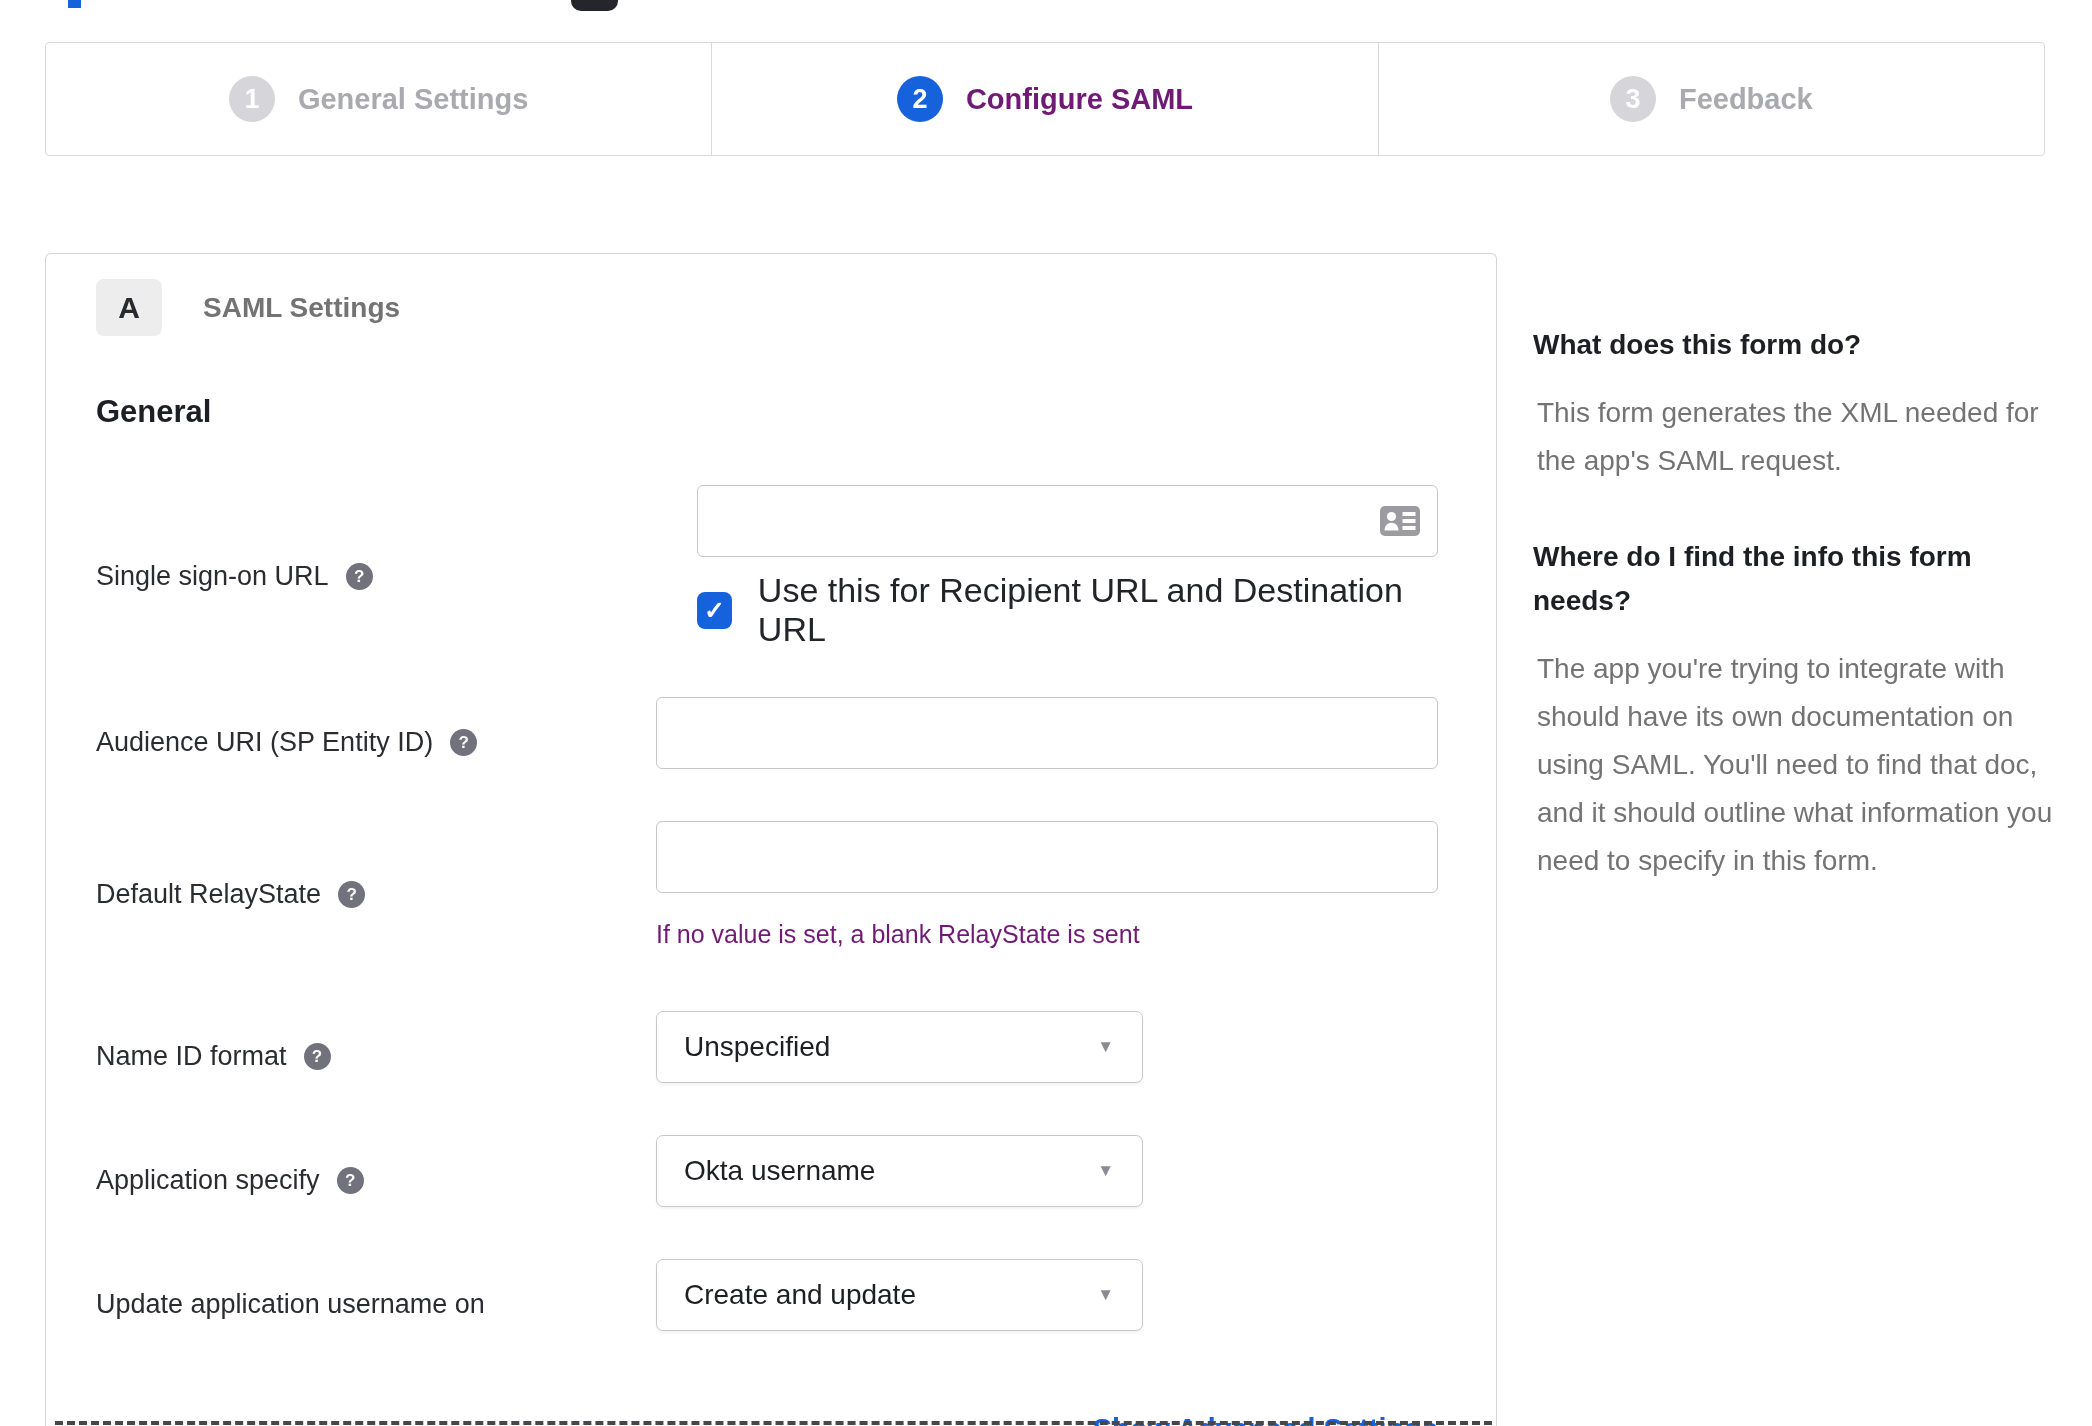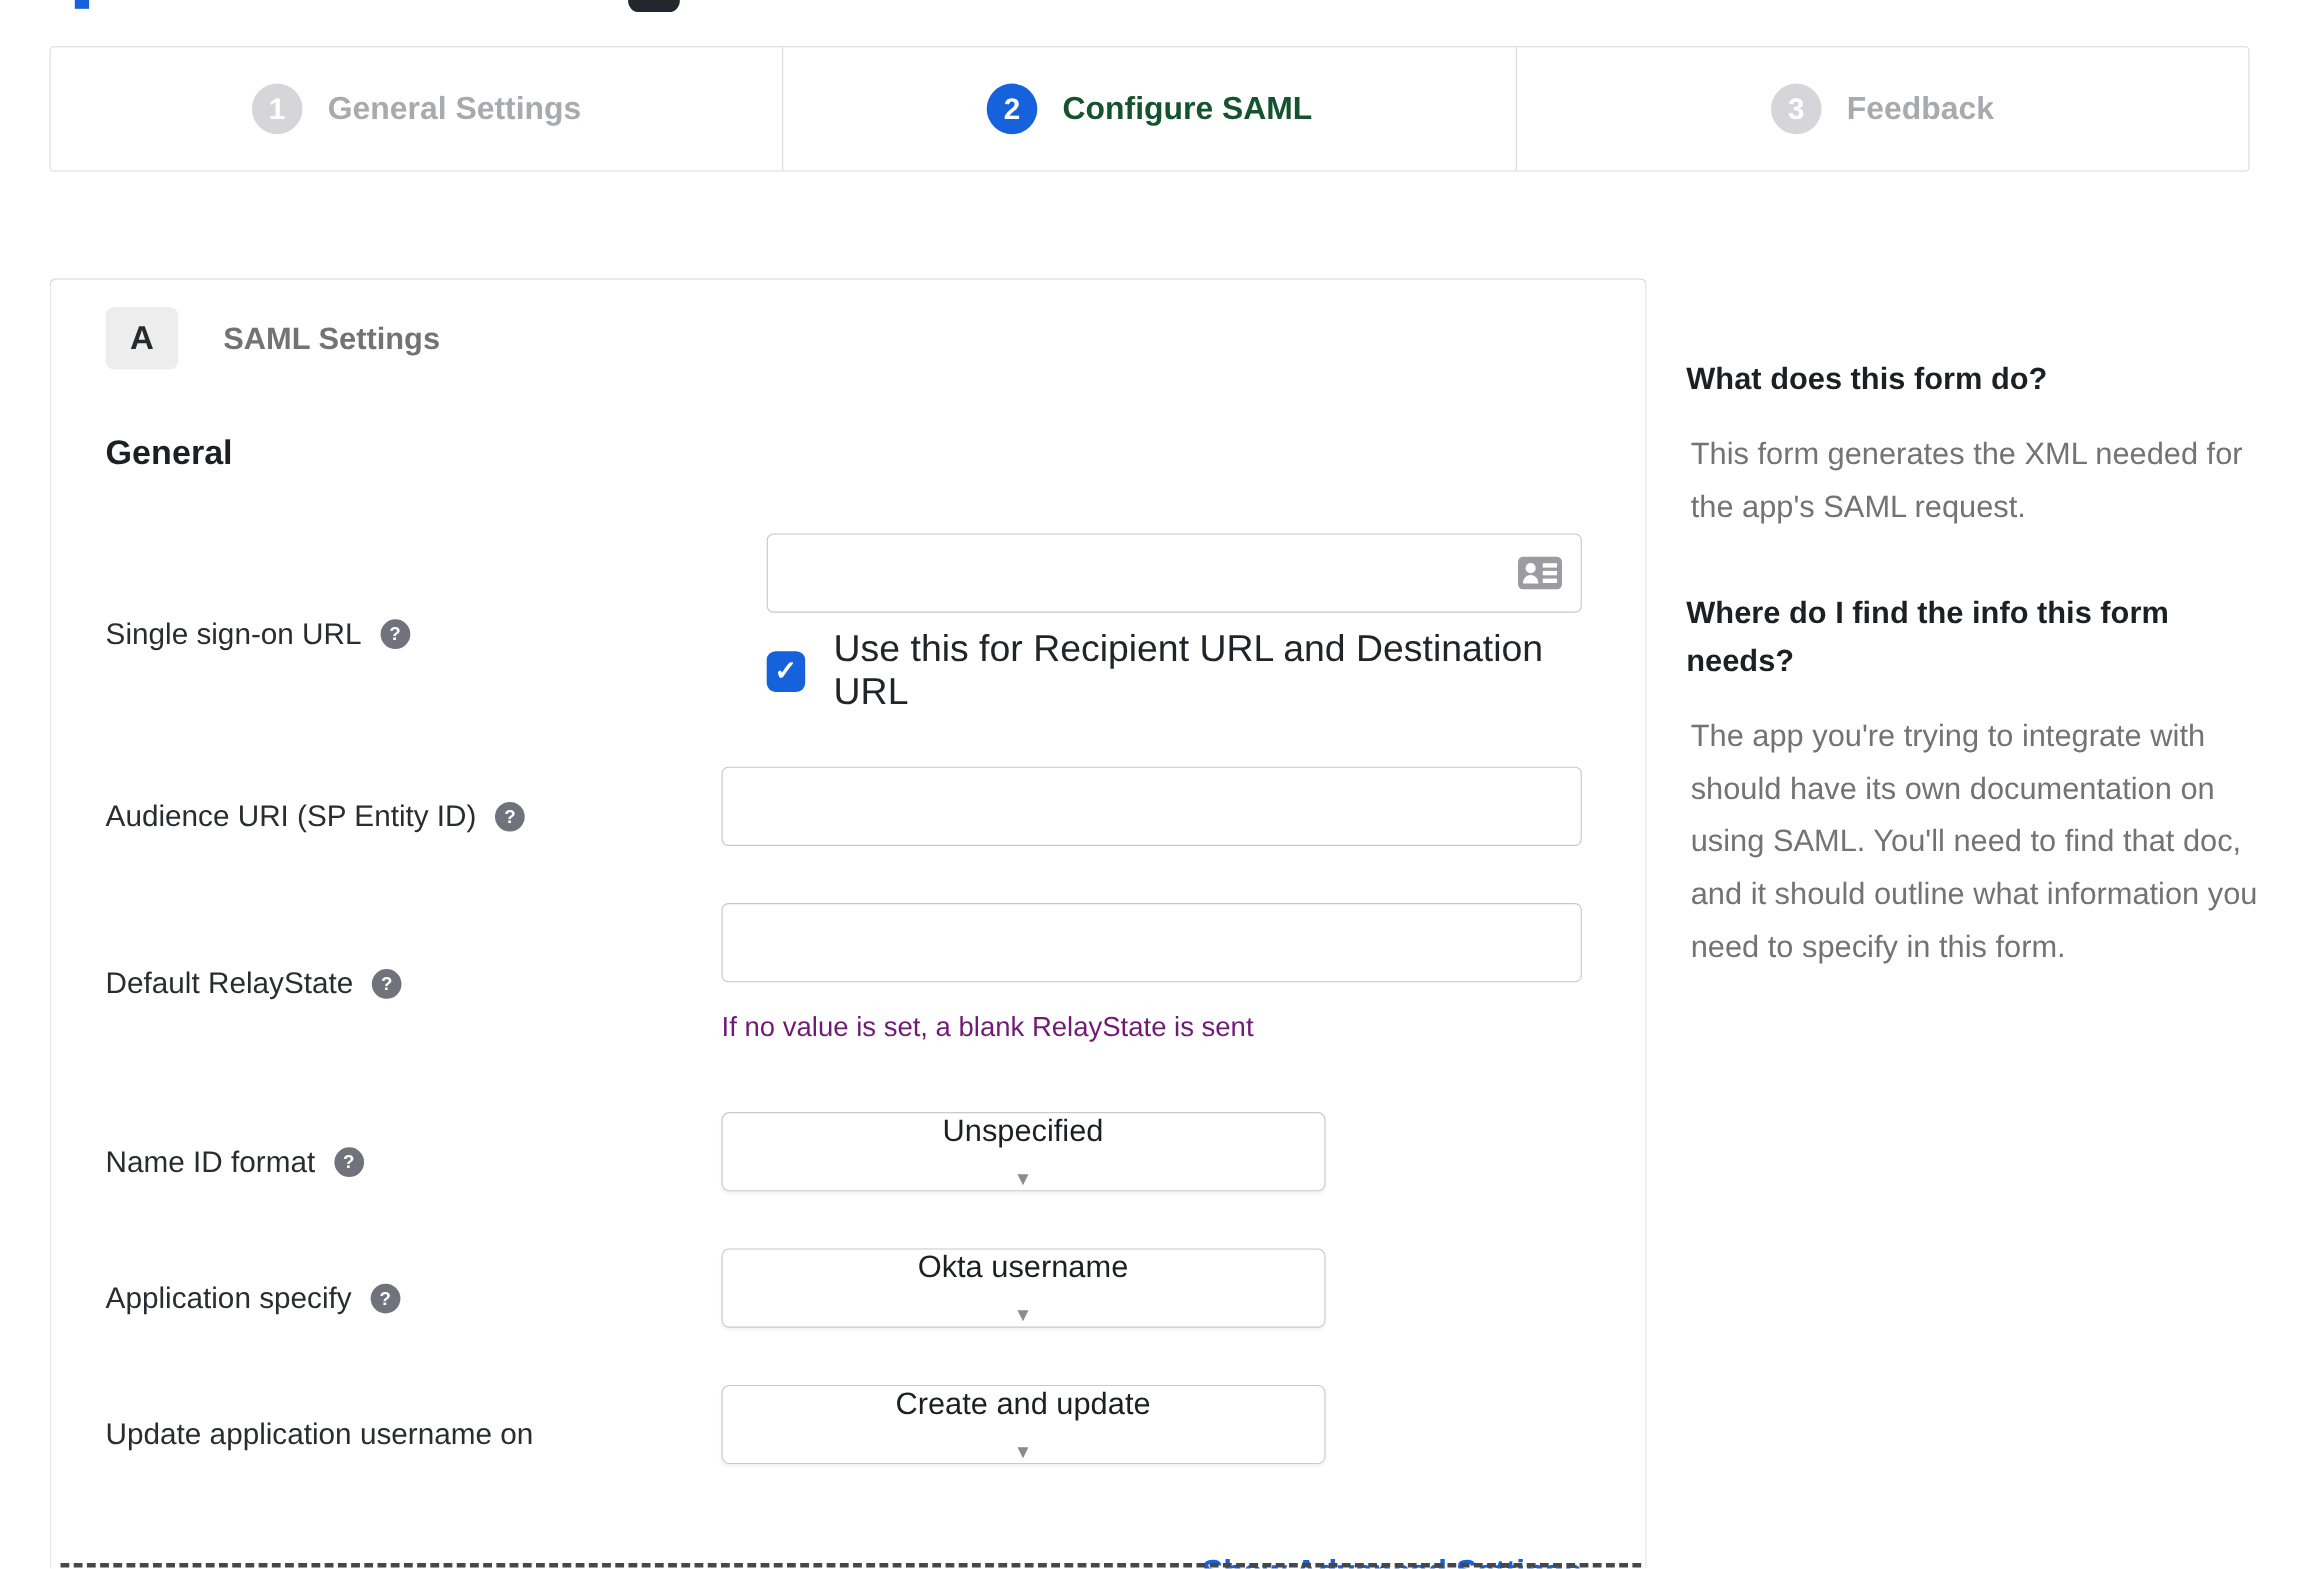--- a/index.html
+++ b/index.html
@@ -24,21 +24,21 @@
   .step + .step { border-left:1px solid #d9d9dd; }
   .step-circle {
     width:46px; height:46px; border-radius:50%;
     display:flex; align-items:center; justify-content:center;
     color:#fff; font-weight:bold; font-size:27px; flex:0 0 auto;
   }
   .step.inactive .step-circle { background:#d6d6da; }
   .step.active   .step-circle { background:#1662dd; }
   .step-label { font-size:29px; font-weight:bold; }
   .step.inactive .step-label { color:#a9a9b0; }
-  .step.active   .step-label { color:#14532d; }
+  .step.active   .step-label { color:#701a75; }
 
   
   .card {
     position:absolute; left:45px; top:253px; width:1452px; height:1173px;
     border:1px solid #d5d5d9; border-bottom:none; border-radius:6px 6px 0 0;
     background:#fff; box-sizing:border-box; padding:0 58px 0 50px;
   }
   .card-header { margin-top:25px; display:flex; align-items:center; }
   .section-badge {
     width:66px; height:57px; background:#ededee; border-radius:8px;
@@ -71,26 +71,25 @@
   .checkbox {
     width:37px; height:37px; background:#1662dd; border-radius:8px;
     display:flex; align-items:center; justify-content:center;
     color:#fff; font-size:25px; font-weight:bold; cursor:pointer;
   }
   .checkbox-label { margin-left:26px; font-size:34px; color:#22242a; }
 
   .hint { margin-top:27px; font-size:25px; color:#701a75; }
 
   .select-box {
-    width:549px; height:72px; box-sizing:border-box; background:#fff;
+    width:487px; height:72px; box-sizing:border-box; background:#fff;
     border:1px solid #c9c9cd; border-radius:7px;
     display:flex; align-items:center; justify-content:space-between;
     padding:0 28px 0 27px; font-size:28px; color:#1d1f24; cursor:pointer;
     box-shadow:0 2px 3px rgba(0,0,0,0.05);
-    flex-direction:column;
   }
   .caret { color:#8b8b92; font-size:17px; }
 
   .row-sso        { margin-top:55px;gap:41px; }
   .row-audience   { margin-top:48px; }
   .row-relay      { margin-top:52px; }
   .row-nameid     { margin-top:62px; }
   .row-appuser    { margin-top:52px; }
   .row-updateuser { margin-top:52px; }
 

